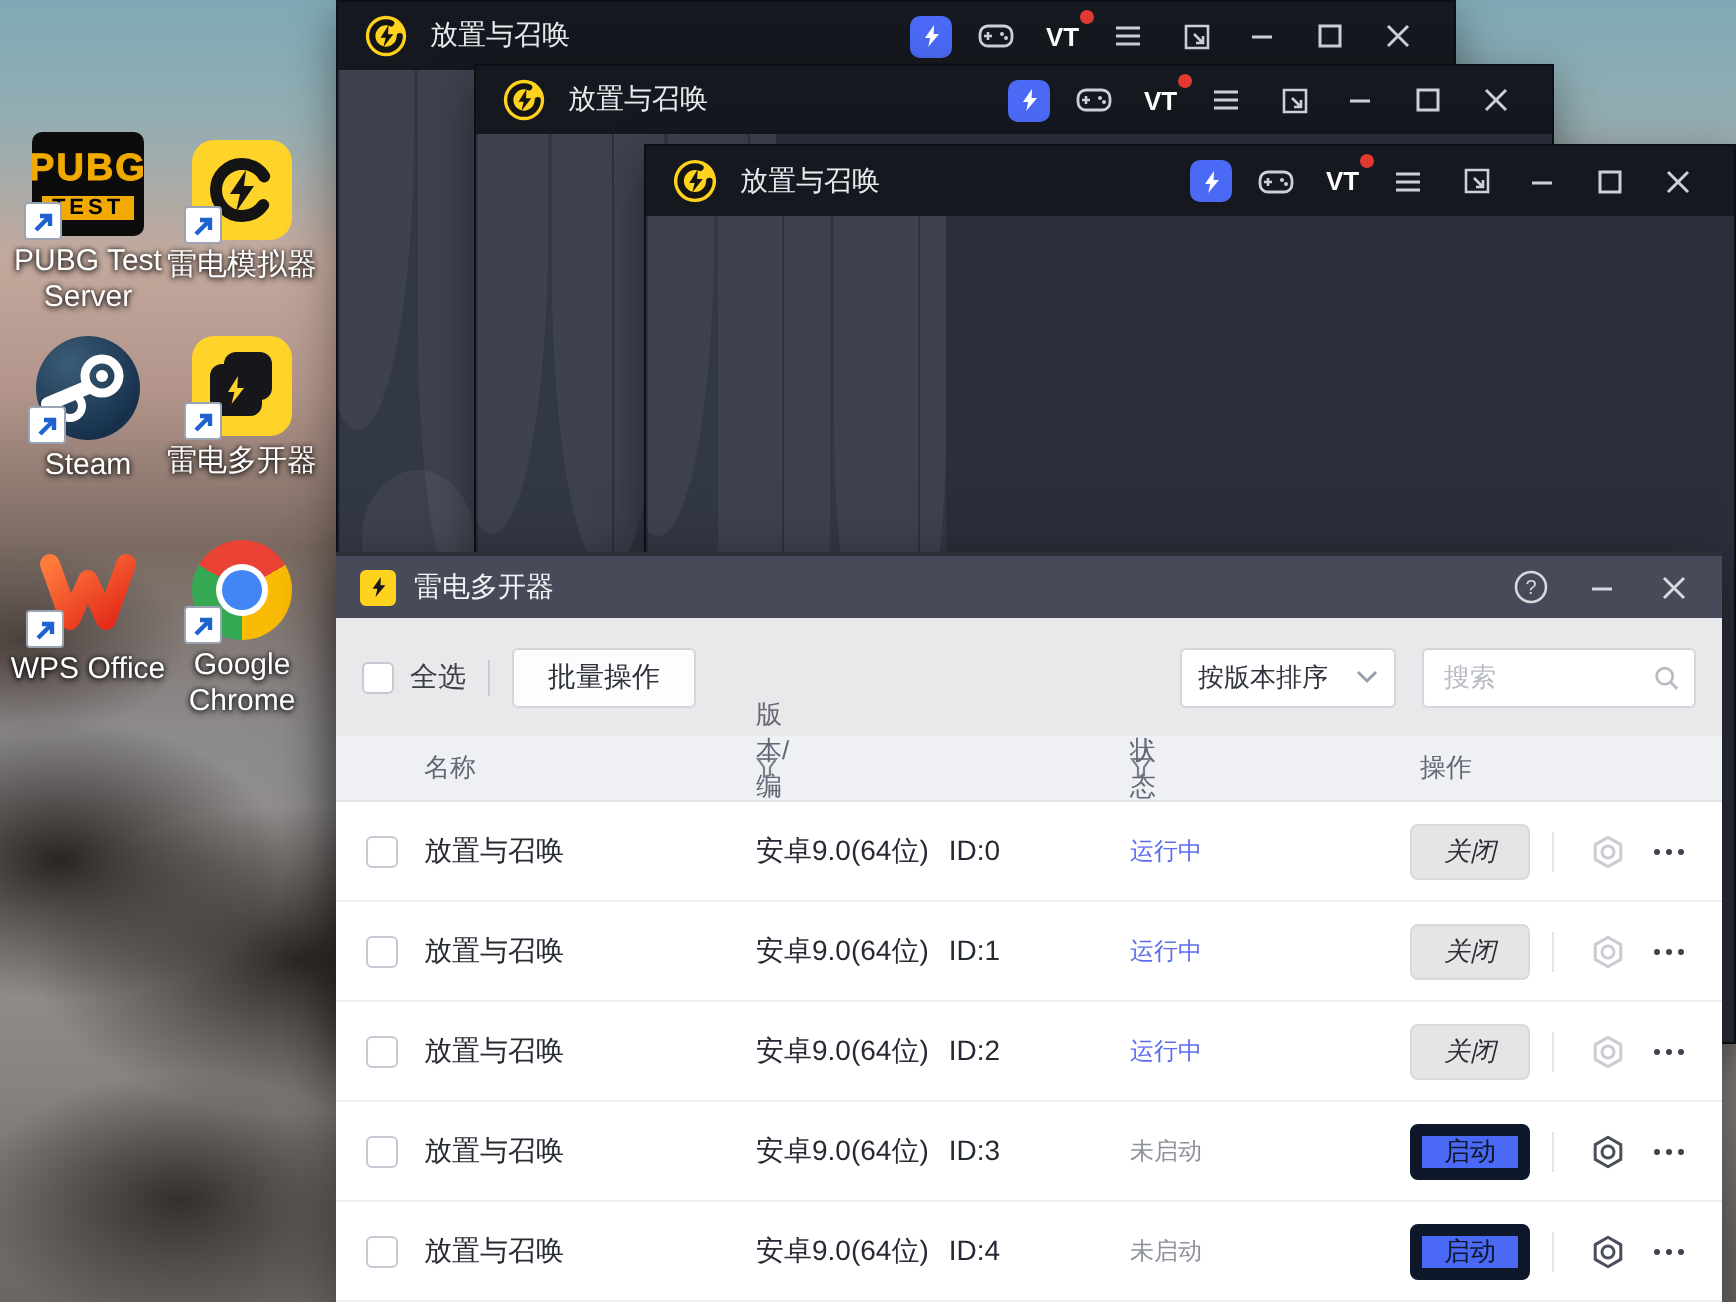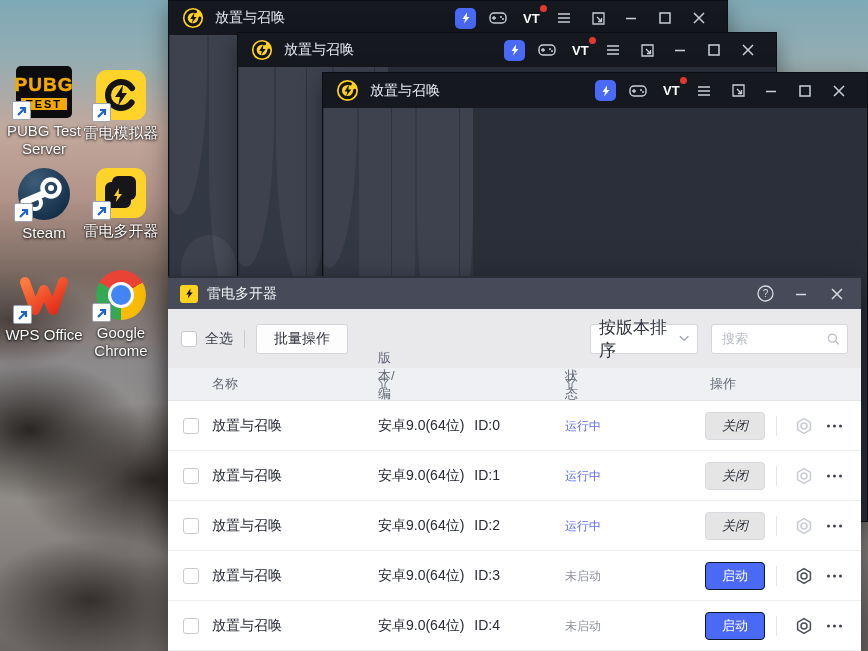--- a/index.html
+++ b/index.html
@@ -63,21 +63,21 @@
   .mgr-controls{margin-left:auto;display:flex;align-items:center;height:100%;}
   .mgr-btn{width:36px;height:100%;display:flex;align-items:center;justify-content:center;color:#d8dae0;cursor:pointer;}
   .toolbar{height:59px;background:#e9e9ec;display:flex;align-items:center;padding:0 13px;flex:none;}
   .checkbox{width:16px;height:16px;background:#fff;border:1px solid #c6c9d2;border-radius:3px;flex:none;cursor:pointer;}
   .selall-label{margin-left:8px;font-size:14px;color:#3a3e47;}
   .tool-div{width:1px;height:18px;background:#c9cbd2;margin:0 11px;}
   .batch-btn{height:30px;padding:0 17px;background:#fdfdfe;border:1px solid #d4d6dc;border-radius:3px;
     font-size:14px;color:#2f333c;cursor:pointer;}
   .tool-right{margin-left:auto;display:flex;align-items:center;gap:13px;}
   .sort-box{height:30px;width:108px;background:#fff;border:1px solid #d4d6dc;border-radius:3px;
-    display:flex;align-items:center;padding:0 8px;font-size:17px;color:#2f333c;cursor:pointer;}
+    display:flex;align-items:center;padding:0 8px;font-size:13px;color:#2f333c;cursor:pointer;}
   .sort-box svg{margin-left:auto;}
   .search-box{height:30px;width:137px;background:#fff;border:1px solid #d4d6dc;border-radius:3px;
     display:flex;align-items:center;padding:0 8px;}
   .search-box input{border:none;outline:none;width:100%;font-size:13px;color:#2f333c;background:transparent;}
   .search-box input::placeholder{color:#b7bbc3;}
   .thead{height:33px;background:#eef0f3;position:relative;flex:none;border-bottom:1px solid #e2e4e8;}
   .thead span{position:absolute;top:50%;transform:translateY(-50%);font-size:13px;color:#636876;display:flex;align-items:center;gap:4px;}
   .h-name{left:44px;} .h-version{left:210px;} .h-status{left:397px;} .h-action{left:542px;}
   .tbody{flex:1;background:#fff;overflow:hidden;}
   .row{position:relative;height:50px;background:#fff;border-bottom:1px solid #edeef2;}
@@ -85,21 +85,21 @@
   .c-check{left:15px;}
   .c-name{left:44px;font-size:14px;color:#262a33;}
   .c-version{left:210px;font-size:14px;color:#262a33;}
   .c-version .iid{margin-left:10px;}
   .c-status{left:397px;font-size:12px;}
   .row.running .c-status{color:#5b6cf0;}
   .row.stopped .c-status{color:#8d919c;}
   .action-btn{position:absolute;left:537px;top:50%;transform:translateY(-50%);width:60px;height:28px;border-radius:4px;
     font-size:13px;display:flex;align-items:center;justify-content:center;cursor:pointer;}
   .row.running .action-btn{background:#e5e5e5;border:1px solid #d7d9df;color:#2b2f38;font-style:italic;}
-  .row.stopped .action-btn{background:#4a6af5;border:1px solid #0f172a;color:#ffffff;}
+  .row.stopped .action-btn{background:#4a6af5;border:6px solid #0f172a;color:#0f172a;}
   .c-sep{left:608px;width:1px;height:20px;background:#e4e5e9;}
   .c-gear{left:627px;cursor:pointer;display:flex;}
   .row.running .c-gear{color:#c9ccd3;}
   .row.stopped .c-gear{color:#4b4f5a;}
   .c-dots{left:659px;display:flex;gap:3px;color:#3e424d;cursor:pointer;}
   .c-dots i{width:3px;height:3px;border-radius:50%;background:currentColor;}
 </style>
 </head>
 <body>
 

